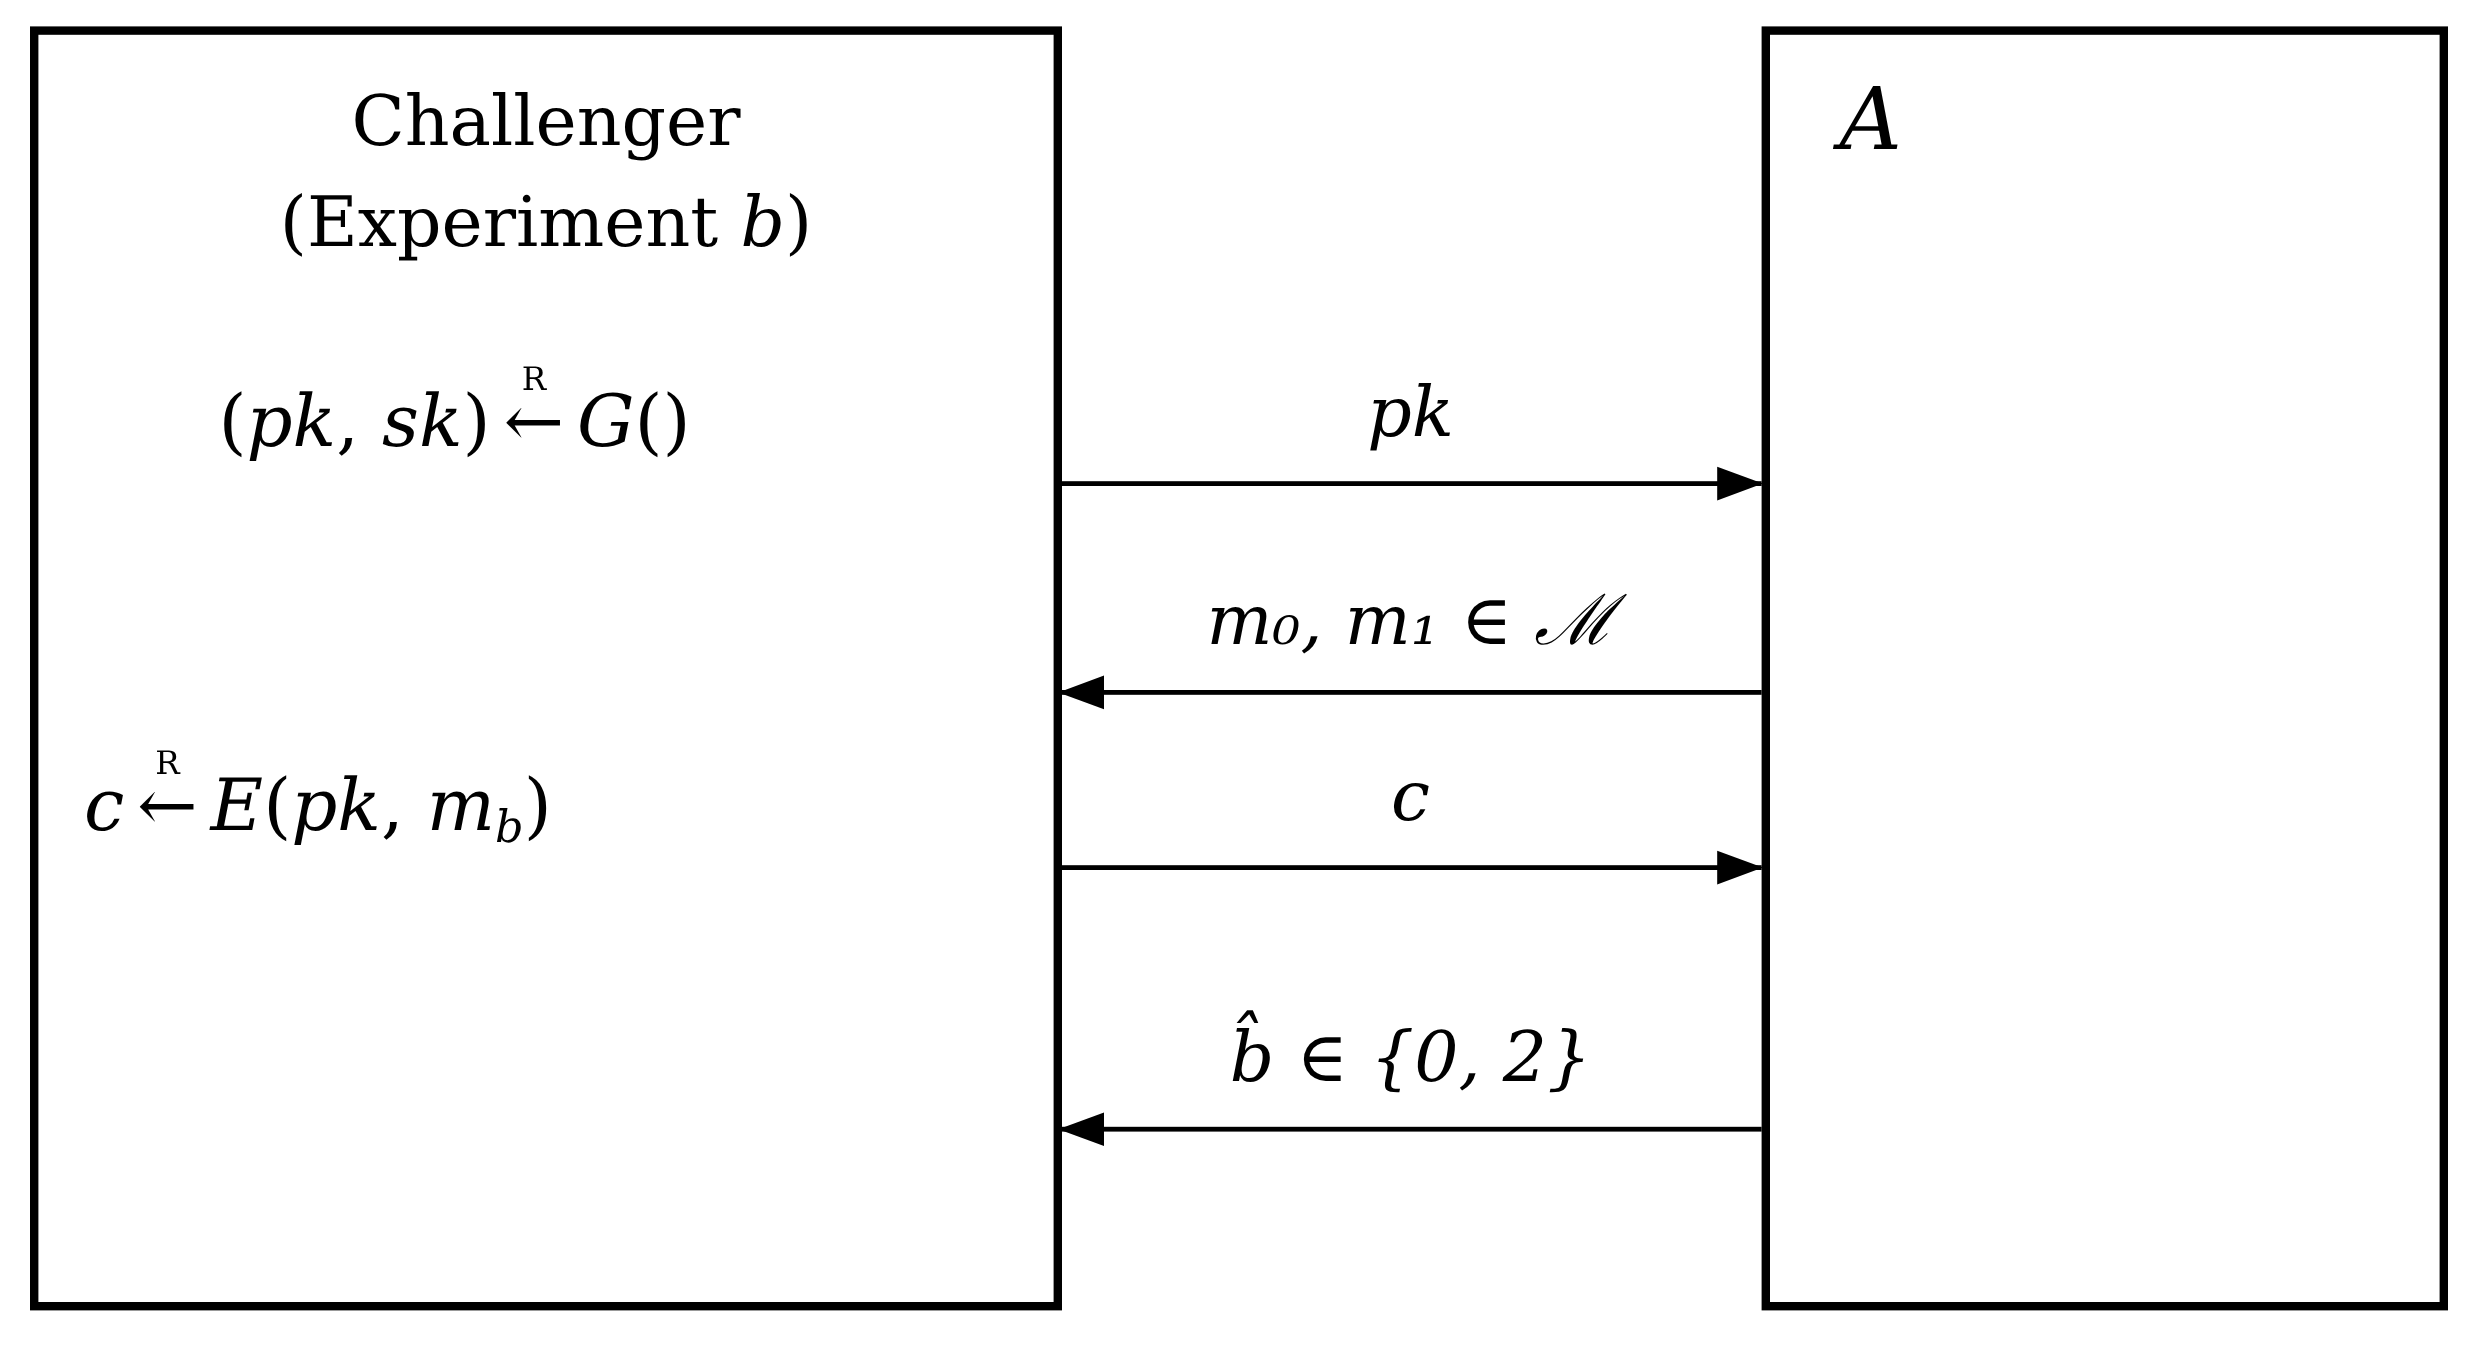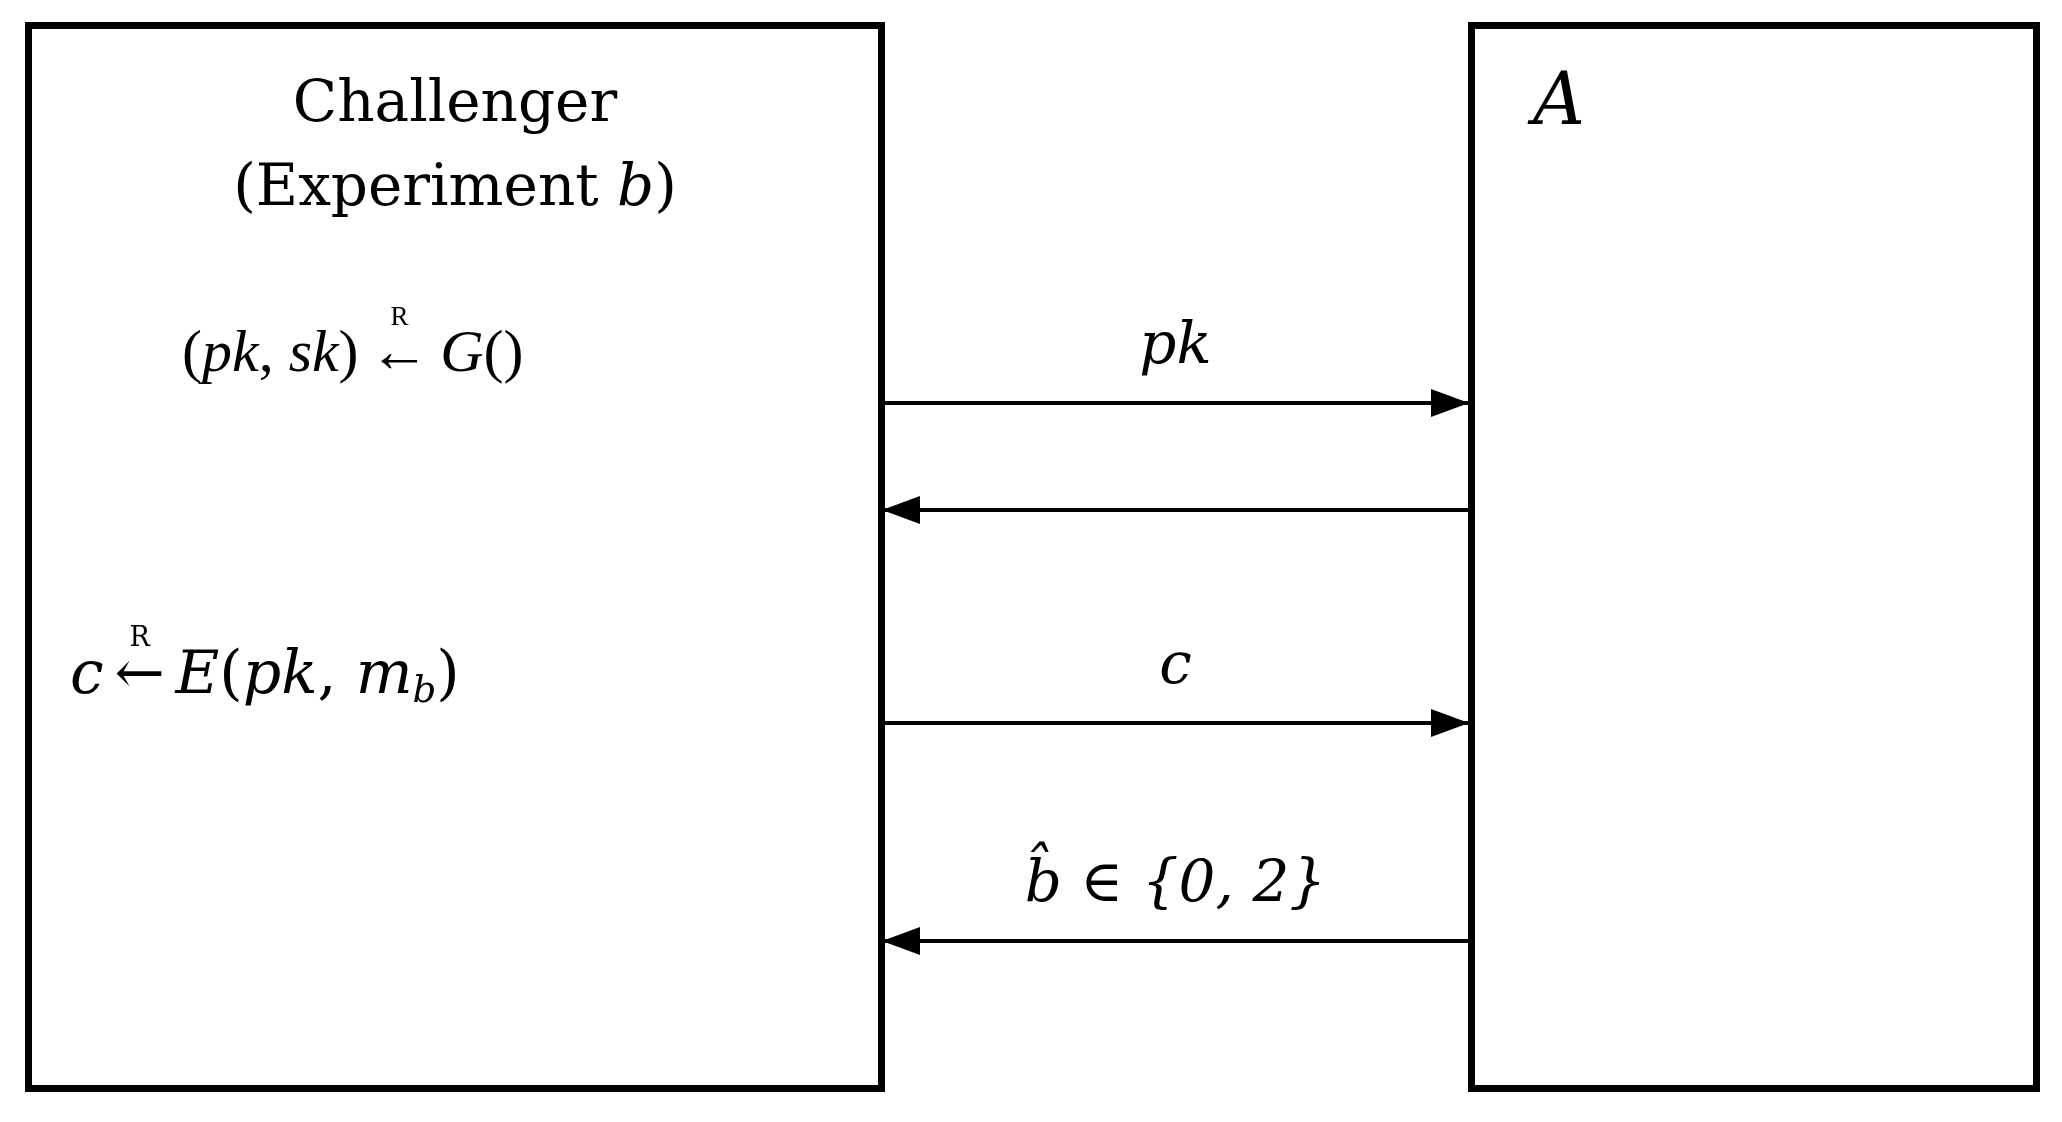--- a/index.html
+++ b/index.html
@@ -41,21 +41,20 @@
     line-height: 1.45;
   }
   .math-line {
     position: absolute;
     font-size: 60px;
     white-space: nowrap;
   }
   .keygen-line {
     left: 150px;
     top: 288px;
-    font-family: Liberation Serif, serif;
   }
   .encrypt-line {
     left: 38px;
     top: 608px;
   }
   .var {
     font-style: italic;
   }
   .up {
     font-style: normal;
@@ -161,20 +160,21 @@
 
   <div class="message msg1">
     <div class="msg-label">pk</div>
     <div class="msg-arrow to-right">
       <div class="shaft"></div>
       <div class="head"></div>
     </div>
   </div>
 
   <div class="message msg2">
+    <div class="msg-label">m₀, m₁ ∈ ℳ</div>
     <div class="msg-arrow to-left">
       <div class="shaft"></div>
       <div class="head"></div>
     </div>
   </div>
 
   <div class="message msg3">
     <div class="msg-label">c</div>
     <div class="msg-arrow to-right">
       <div class="shaft"></div>

